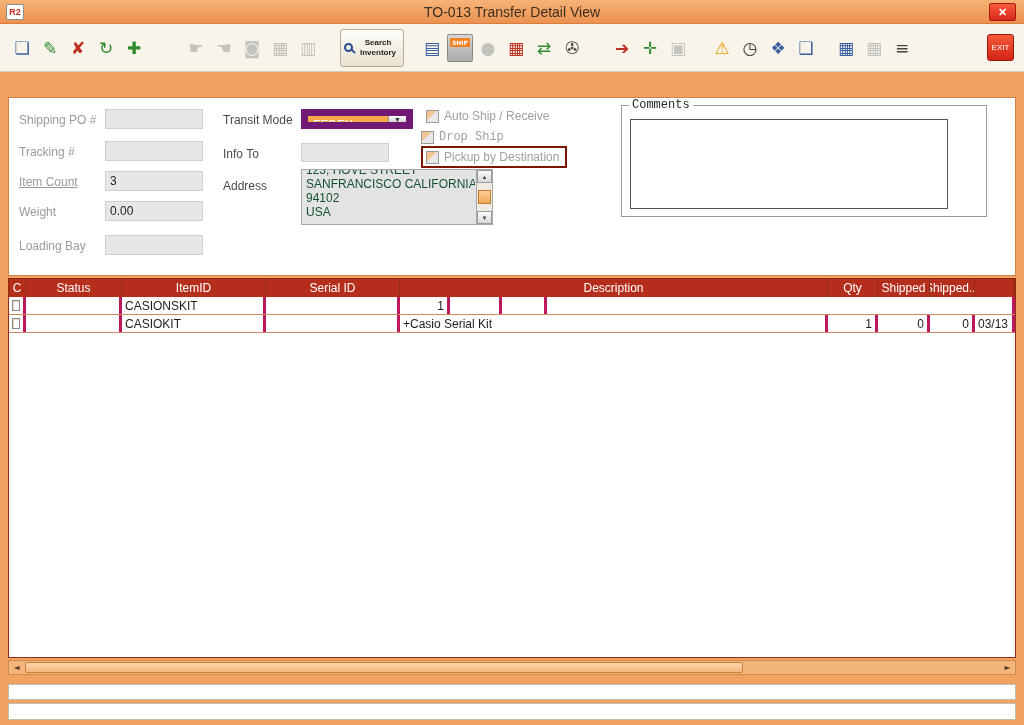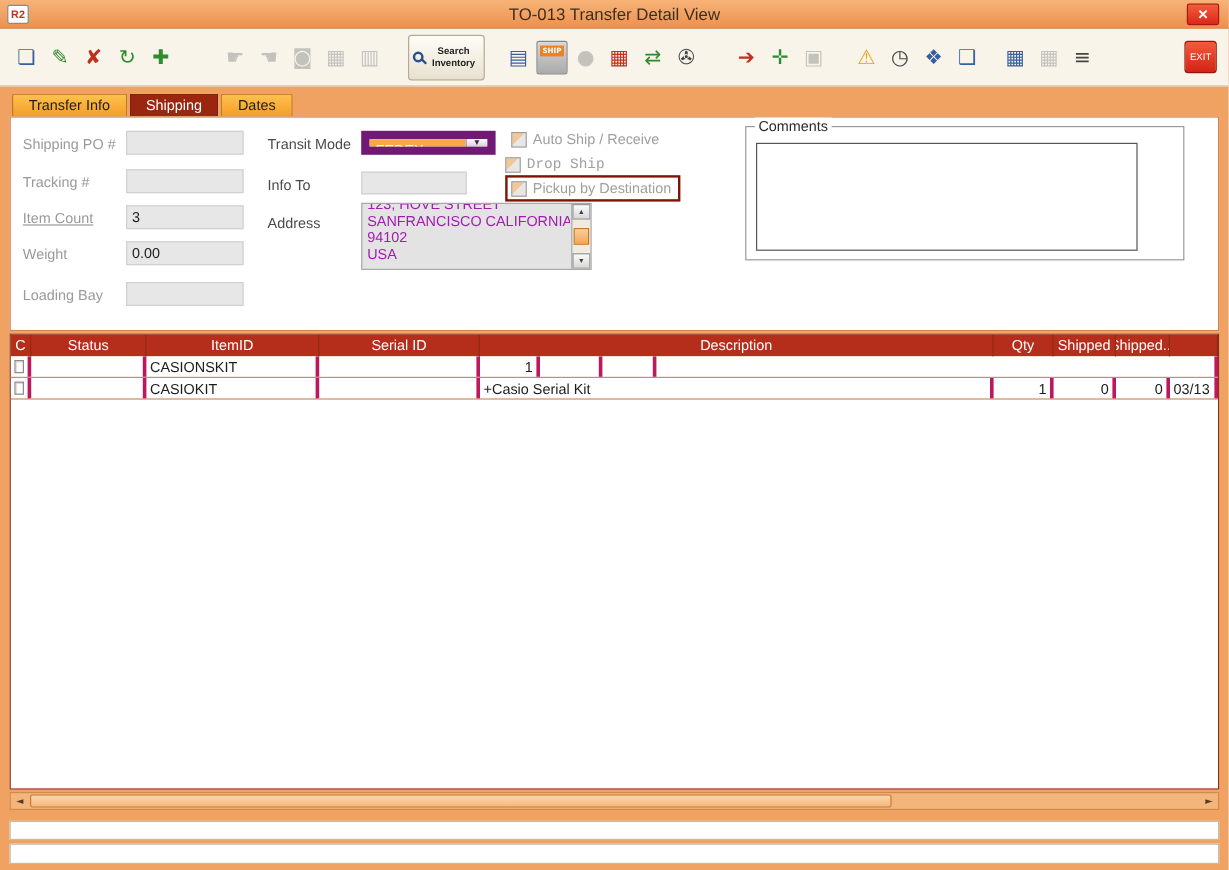--- a/index.html
+++ b/index.html
@@ -55,37 +55,37 @@
   .f-input { position:absolute; width:98px; height:20px; background:#e7e7e7; border:1px solid #d0d0d0;
              font-size:12px; color:#222; padding:2px 4px; overflow:hidden; }
   .dropdown { position:absolute; left:292px; top:11px; width:112px; height:20px; border:7px solid #701a75;
               display:flex; }
   .dd-value { flex:1; background:#f7a847; color:#fff; font-size:12px; padding:2px 5px; overflow:hidden; }
   .dd-btn { width:18px; background:linear-gradient(#fdfdfd,#d5d5d5); border-left:1px solid #999;
             display:flex; align-items:center; justify-content:center; font-size:7px; color:#333; }
   .shipto { left:292px; top:45px; width:88px; height:19px; }
   .addr-box { position:absolute; left:292px; top:71px; width:192px; height:56px; background:#e3e3e3;
               border:1px solid #a8a8a8; overflow:hidden; }
-  .addr-text { position:absolute; left:4px; top:-7px; right:17px; font-size:12px; line-height:14px; color:#a21caf;
+  .addr-text { position:absolute; left:4px; top:-7px; right:17px; font-size:12px; line-height:14px; color:#14532d;
                white-space:nowrap; overflow:hidden; }
   .addr-scroll { position:absolute; right:0; top:0; width:16px; height:100%; background:#efebe0;
                  border-left:1px solid #a8a8a8; }
   .addr-arrow { position:absolute; left:0; width:15px; height:13px; background:linear-gradient(#fbfbfb,#d8d8d8);
                 border:1px solid #9a9a9a; font-size:6px; color:#444; display:flex; align-items:center; justify-content:center; }
   .addr-up { top:0; } .addr-dn { bottom:0; }
   .addr-thumb { position:absolute; left:1px; top:20px; width:13px; height:14px;
                 background:linear-gradient(#fbcf9b,#f0a757); border:1px solid #c07c2c; }
   .chk-row { position:absolute; display:flex; align-items:center; gap:5px; }
   .chk { width:13px; height:13px; border:1px solid #9a9a9a; flex:none;
          background:linear-gradient(135deg,#f4c694 45%,#e7e7e7 45%); }
   .chk-label { font-size:12px; color:#a0a0a0; white-space:nowrap; }
   .hl { position:absolute; left:412px; top:48px; border:2px solid #7c1503; padding:2px 6px 2px 3px;
         display:flex; align-items:center; gap:5px; }
   .comments-group { position:absolute; left:612px; top:7px; width:366px; height:112px; border:1px solid #9a9a9a; }
-  .comments-title { position:absolute; top:-8px; left:7px; background:#fff; padding:0 3px; font-size:12px; color:#2a2a2a; }
+  .comments-title { position:absolute; top:-8px; left:7px; background:#fff; padding:0 3px; font-size:12px; color:#2a2a2a;font-family:Liberation Mono, monospace; }
   .comments-box { position:absolute; left:8px; top:13px; width:318px; height:90px; border:1px solid #555; background:#fff; }
 
   
   .grid { position:absolute; left:8px; top:278px; width:1008px; height:380px; background:#fff;
           border:1px solid #8f2c12; overflow:hidden; }
   .g-header { display:flex; height:18px; background:#b52d1b; color:#fff; font-size:12px; }
   .g-header .gc { border-right:1px solid #8f2c12; display:flex; align-items:center; justify-content:center;
                   overflow:hidden; white-space:nowrap; }
   .g-row { display:flex; height:18px; border-bottom:1px solid #cf8a62; font-size:12px; color:#1d1d1d; background:#fff; }
   .g-row .gc { border-right:3px solid #be185d; padding:1px 3px; overflow:hidden; white-space:nowrap;
@@ -164,25 +164,20 @@
     <button class="tb-btn ic-blue">❖</button>
     <button class="tb-btn ic-blue">❑</button>
 
     <button class="tb-btn ic-blue g6">▦</button>
     <button class="tb-btn ic-gray dis-ic">▦</button>
     <button class="tb-btn ic-dark">≡</button>
 
     <button class="exit-btn">EXIT</button>
   </div>
 
-  <div class="tabs">
-    <div class="tab">Transfer Info</div>
-    <div class="tab active">Shipping</div>
-    <div class="tab">Dates</div>
-  </div>
 
   <div class="form-panel">
 
     <div class="f-label" style="left:10px; top:15px;">Shipping PO #</div>
     <div class="f-label" style="left:10px; top:47px;">Tracking #</div>
     <div class="f-label" style="left:10px; top:77px;text-decoration:underline;">Item Count</div>
     <div class="f-label" style="left:10px; top:107px;">Weight</div>
     <div class="f-label" style="left:10px; top:141px;">Loading Bay</div>
 
     <div class="f-input" style="left:96px; top:11px;"></div>

